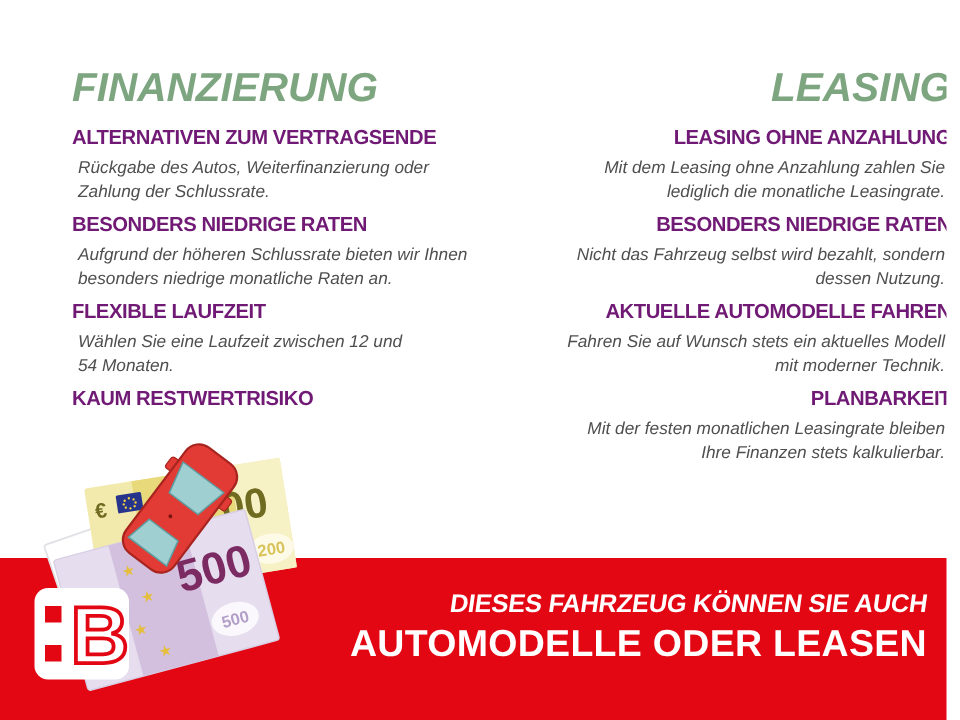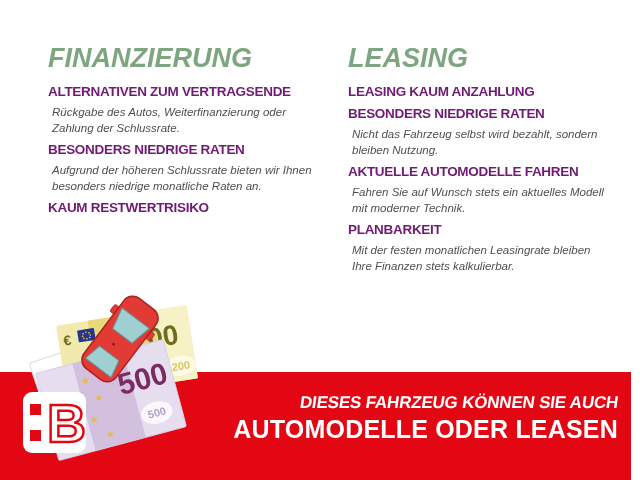--- a/index.html
+++ b/index.html
@@ -3,21 +3,21 @@
 <meta charset="utf-8">
 <style>
   html,body { margin:0; padding:0; background:#ffffff; }
   .page {
     position:relative; width:631px; height:480px; overflow:hidden;
     background:#ffffff; font-family:"Liberation Sans", sans-serif;
   }
   
   .col { position:absolute; top:43px; }
   .col-left  { left:48px;  width:284px; }
-  .col-right { left:348px; width:286px; }
+  .col-right { left:348px; width:286px;text-align:right; }
   .col-title {
     margin:0 0 11px 0; font-size:27px; line-height:30px;
     font-weight:bold; font-style:italic; color:#7DA680; letter-spacing:0px;
   }
   .item { margin:0 0 6px 0; }
   .item-heading {
     margin:0 0 2px 0; font-size:13.5px; line-height:16px;
     font-weight:bold; color:#701a75; letter-spacing:-0.3px;
   }
   .item-body {
@@ -56,33 +56,40 @@
       <h3 class="item-heading">ALTERNATIVEN ZUM VERTRAGSENDE</h3>
       <p class="item-body">Rückgabe des Autos, Weiterfinanzierung oder
 Zahlung der Schlussrate.</p>
     </div>
     <div class="item">
       <h3 class="item-heading">BESONDERS NIEDRIGE RATEN</h3>
       <p class="item-body">Aufgrund der höheren Schlussrate bieten wir Ihnen
 besonders niedrige monatliche Raten an.</p>
     </div>
     <div class="item">
+      <h3 class="item-heading">FLEXIBLE LAUFZEIT</h3>
+      <p class="item-body">Wählen Sie eine Laufzeit zwischen 12 und
+54 Monaten.</p>
+    </div>
+    <div class="item">
       <h3 class="item-heading">KAUM RESTWERTRISIKO</h3>
     </div>
   </div>
 
   <div class="col col-right">
     <h1 class="col-title">LEASING</h1>
     <div class="item">
-      <h3 class="item-heading">LEASING KAUM ANZAHLUNG</h3>
+      <h3 class="item-heading">LEASING OHNE ANZAHLUNG</h3>
+      <p class="item-body">Mit dem Leasing ohne Anzahlung zahlen Sie
+lediglich die monatliche Leasingrate.</p>
     </div>
     <div class="item">
       <h3 class="item-heading">BESONDERS NIEDRIGE RATEN</h3>
       <p class="item-body">Nicht das Fahrzeug selbst wird bezahlt, sondern
-bleiben Nutzung.</p>
+dessen Nutzung.</p>
     </div>
     <div class="item">
       <h3 class="item-heading">AKTUELLE AUTOMODELLE FAHREN</h3>
       <p class="item-body">Fahren Sie auf Wunsch stets ein aktuelles Modell
 mit moderner Technik.</p>
     </div>
     <div class="item">
       <h3 class="item-heading">PLANBARKEIT</h3>
       <p class="item-body">Mit der festen monatlichen Leasingrate bleiben
 Ihre Finanzen stets kalkulierbar.</p>

